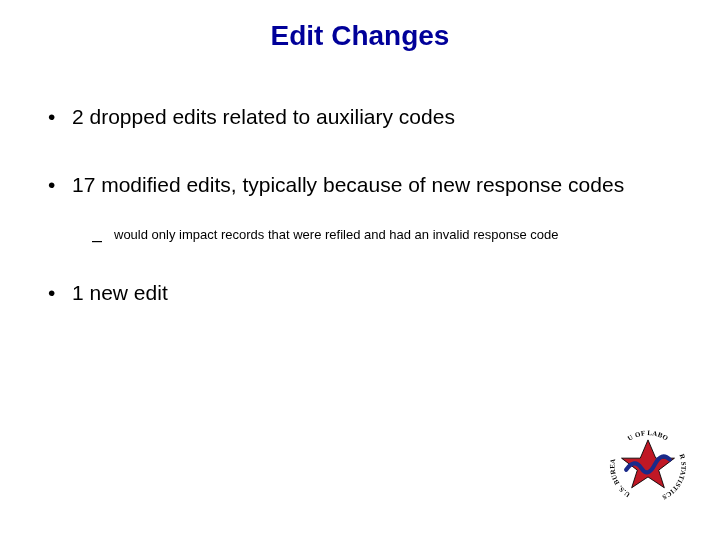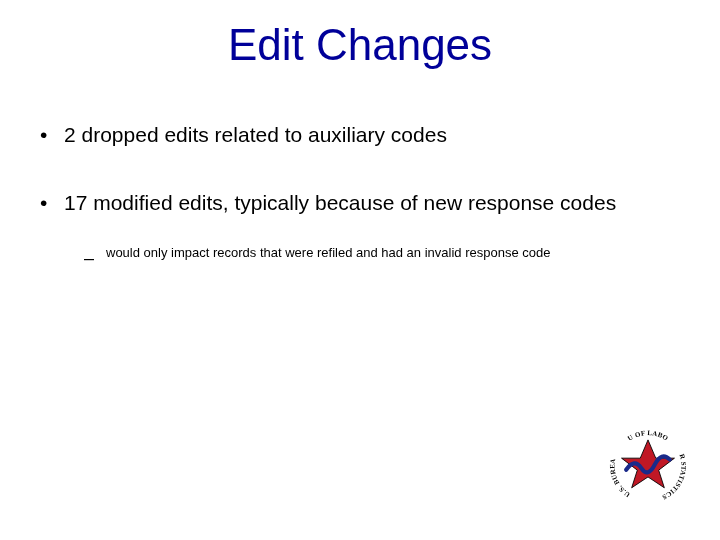--- a/index.html
+++ b/index.html
@@ -14,29 +14,29 @@
   }
   .slide {
     position: relative;
     width: 720px;
     height: 540px;
     box-sizing: border-box;
   }
   .title {
     text-align: center;
     color: #000099;
-    font-size: 44px;
-    font-weight: 400;
+    font-size: 28px;
+    font-weight: 700;
     margin-top: 20px;
     margin-bottom: 40px;
   }
   ul.top {
     list-style: none;
     padding: 0 8px 0 28px;
-    margin: 8px;
+    margin: 16px;
   }
   ul.top > li {
     position: relative;
     padding-left: 28px;
     font-size: 21px;
     line-height: 2.4;
     margin-bottom: 18px;
   }
   ul.top > li::before {
     content: "•";
@@ -92,20 +92,23 @@
       <span>2 dropped edits related to auxiliary codes</span>
     </li>
     <li>
       <span>17 modified edits, typically because of new response codes</span>
       <ul class="sub">
         <li>
           <span>would only impact records that were refiled and had an invalid response code</span>
         </li>
       </ul>
     </li>
+    <li>
+      <span>1 new edit</span>
+    </li>
   </ul>
 
   <div class="logo">
     <svg viewBox="0 0 100 100" width="84" height="84">
       <defs>
         <path id="topArc" d="M 15 40 A 38 38 0 0 1 85 40"></path>
         <path id="leftArc" d="M 32 88 A 38 38 0 0 1 12 42"></path>
         <path id="rightArc" d="M 88 42 A 38 38 0 0 1 68 88"></path>
       </defs>
 

